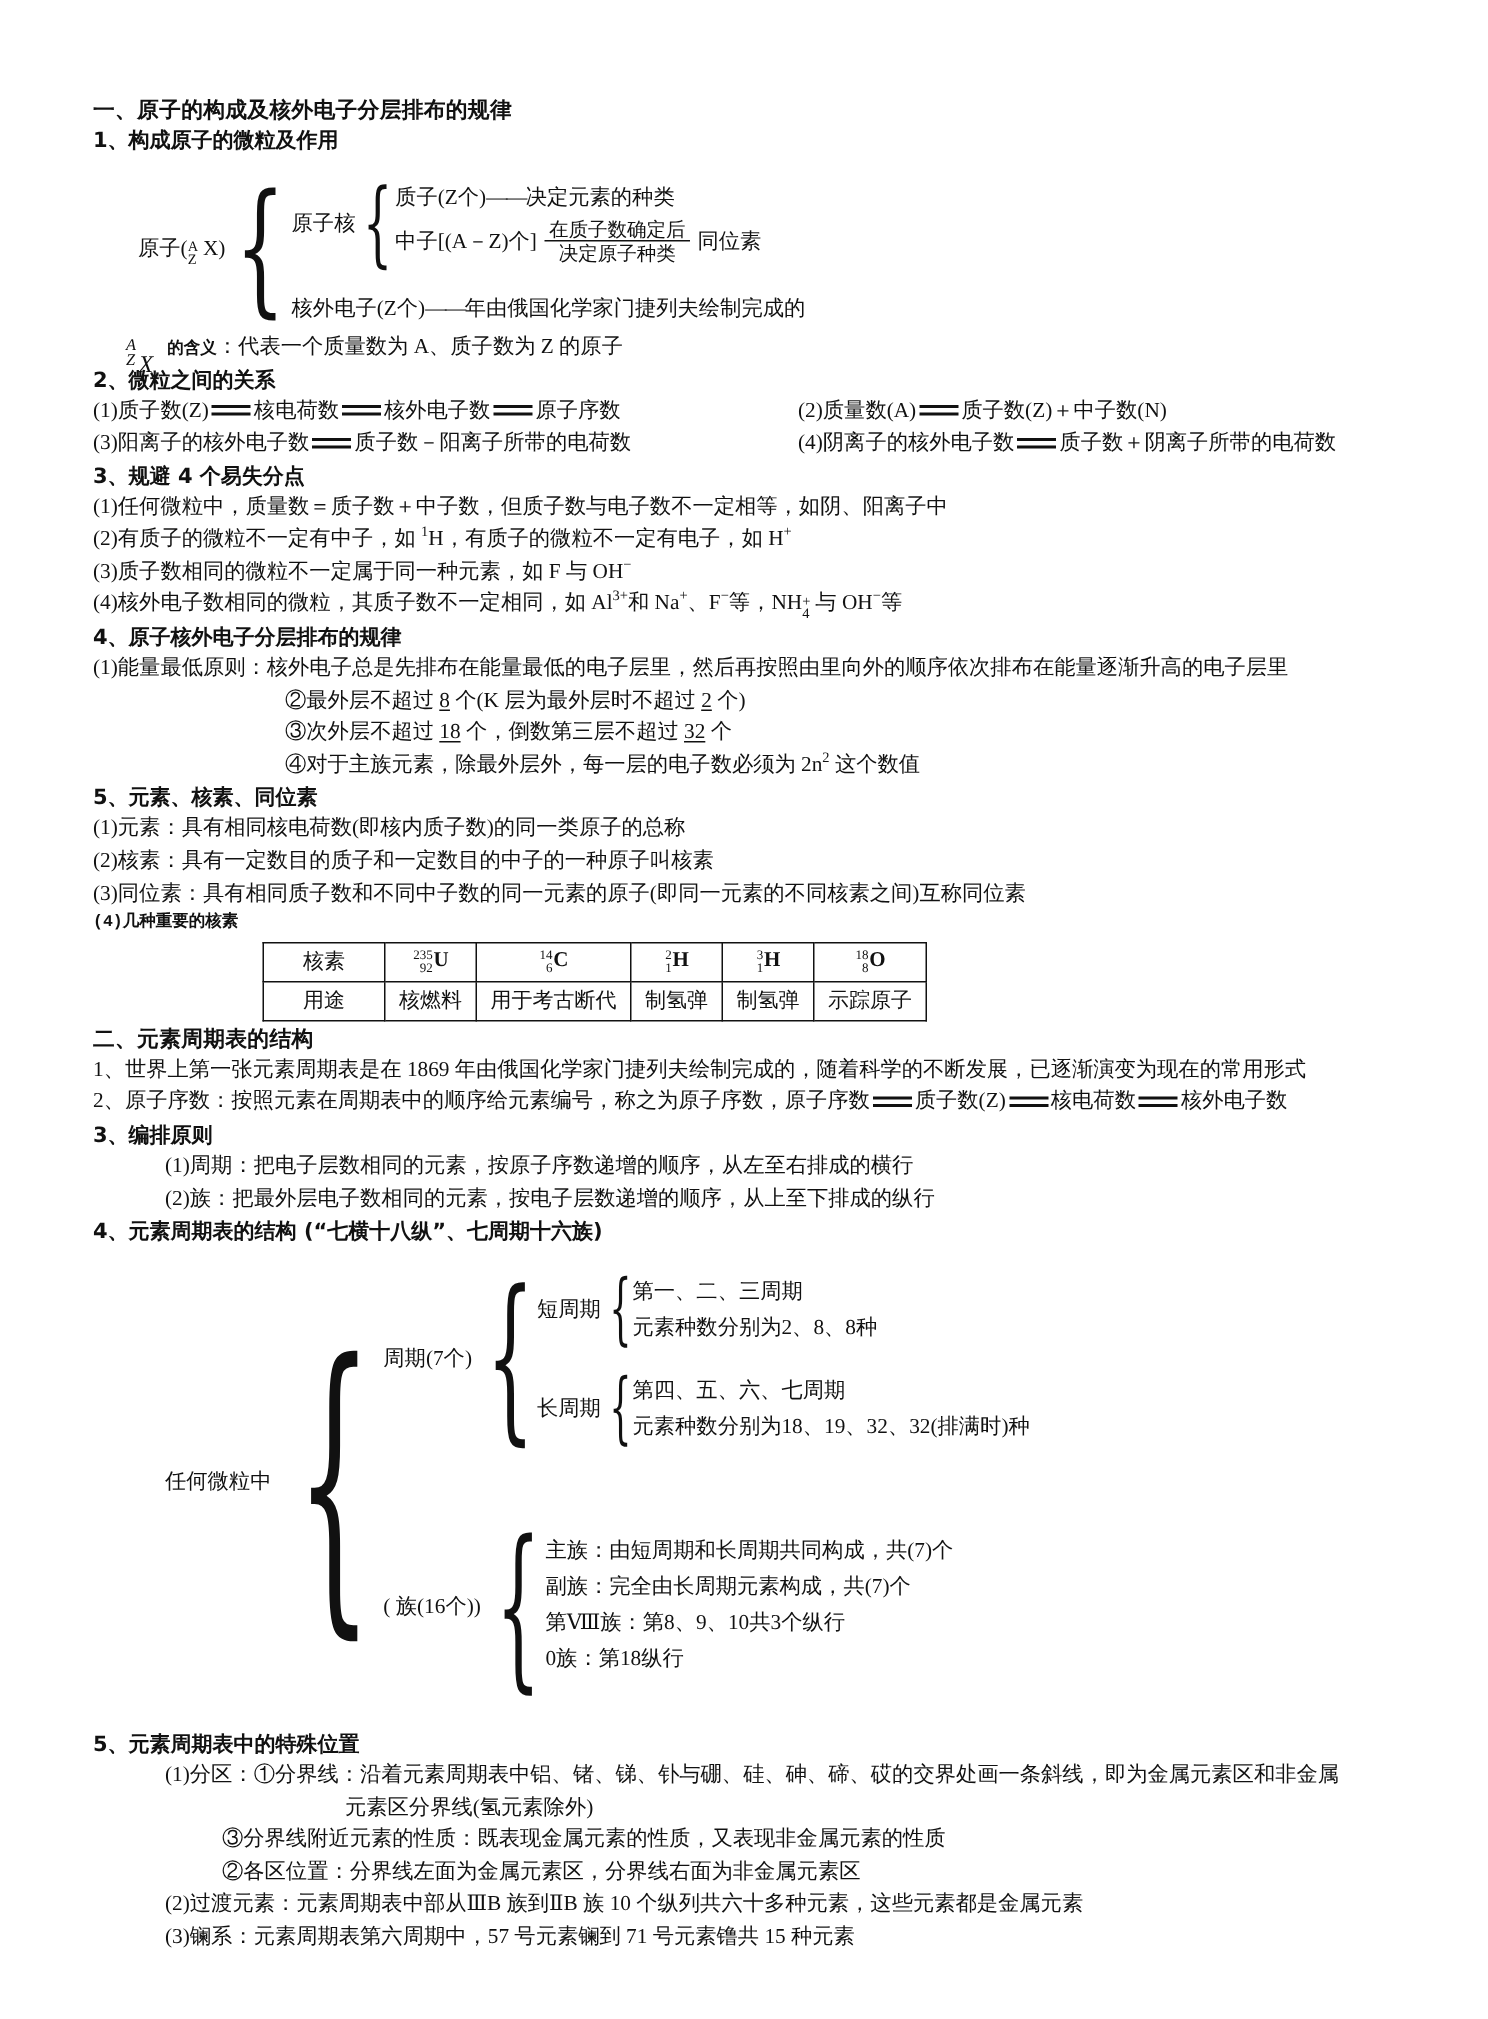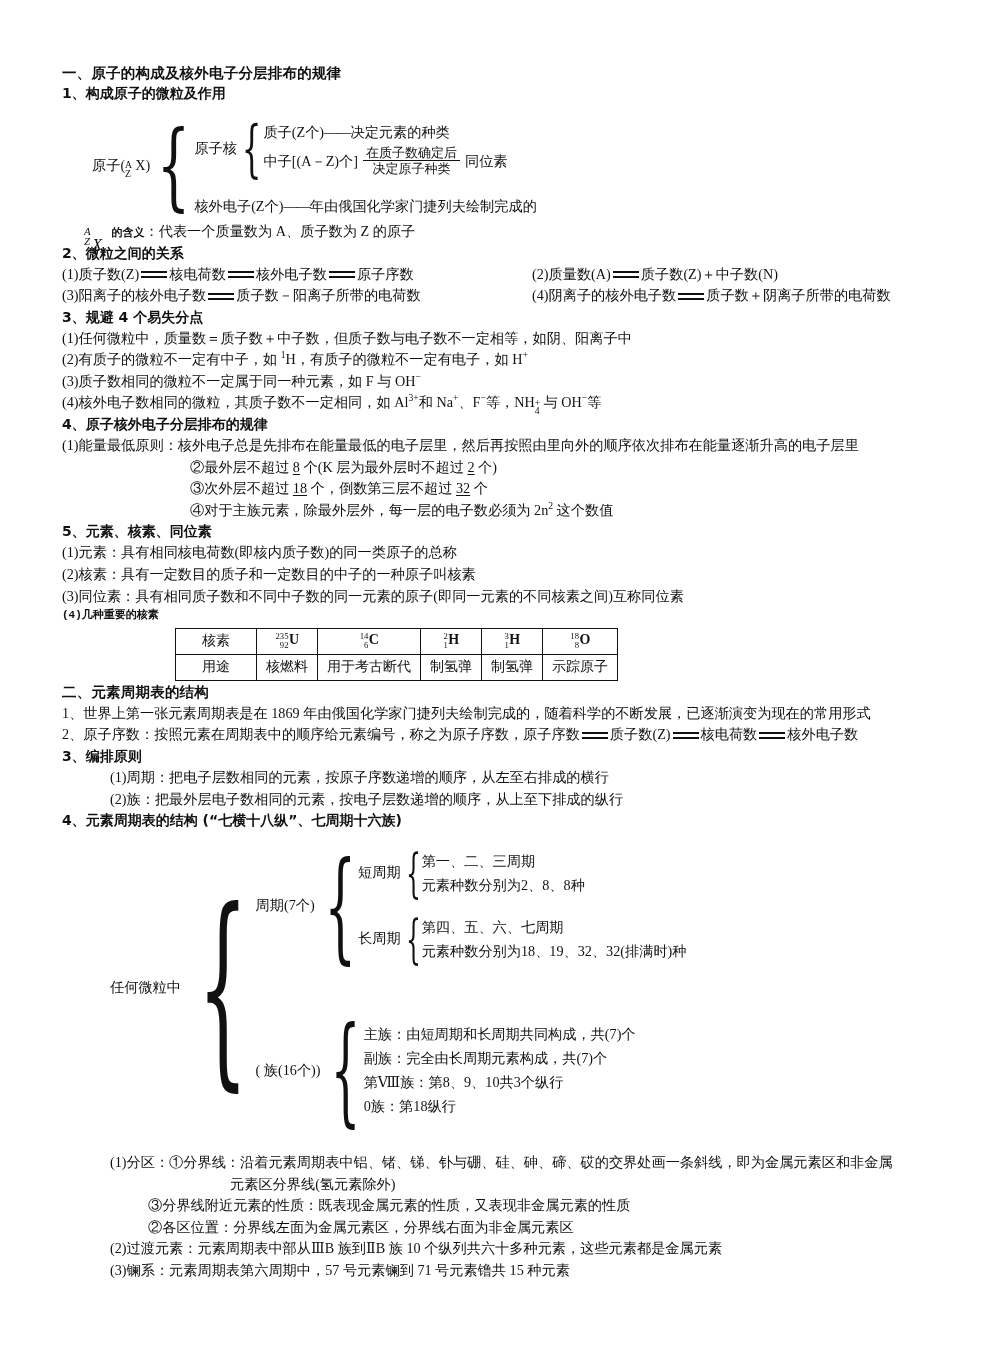--- a/index.html
+++ b/index.html
@@ -227,20 +227,21 @@
             <div class="bitem">0族：第18纵行</div>
           </div>
         </div>
 
       </div>
     </div>
   </div>
 
   <div class="spacer"></div>
 
+  <div class="h-sub">5、元素周期表中的特殊位置</div>
   <div class="ln ind2">(1)分区：①分界线：沿着元素周期表中铝、锗、锑、钋与硼、硅、砷、碲、砹的交界处画一条斜线，即为金属元素区和非金属</div>
   <div class="ln ind5">元素区分界线(氢元素除外)</div>
   <div class="ln ind3">③分界线附近元素的性质：既表现金属元素的性质，又表现非金属元素的性质</div>
   <div class="ln ind3">②各区位置：分界线左面为金属元素区，分界线右面为非金属元素区</div>
   <div class="ln ind2">(2)过渡元素：元素周期表中部从ⅢB 族到ⅡB 族 10 个纵列共六十多种元素，这些元素都是金属元素</div>
   <div class="ln ind2">(3)镧系：元素周期表第六周期中，57 号元素镧到 71 号元素镥共 15 种元素</div>
 
 </div>
 
 </div>

